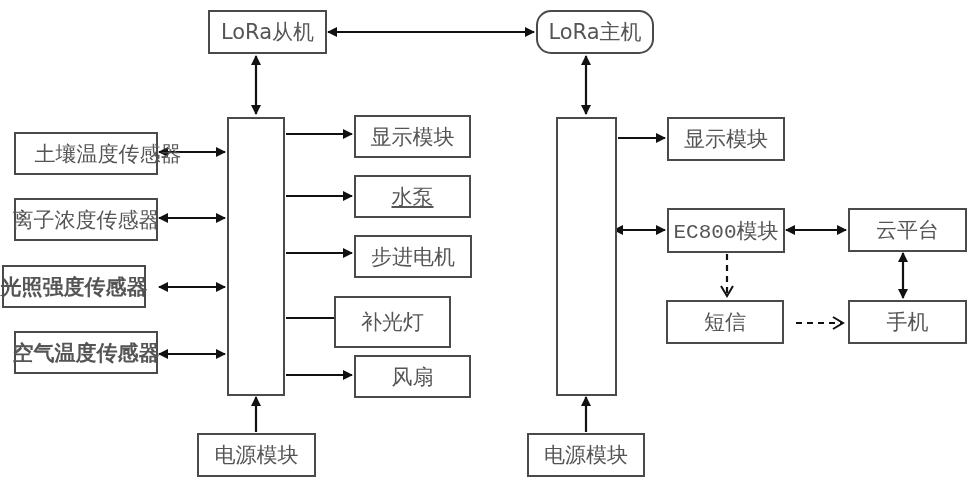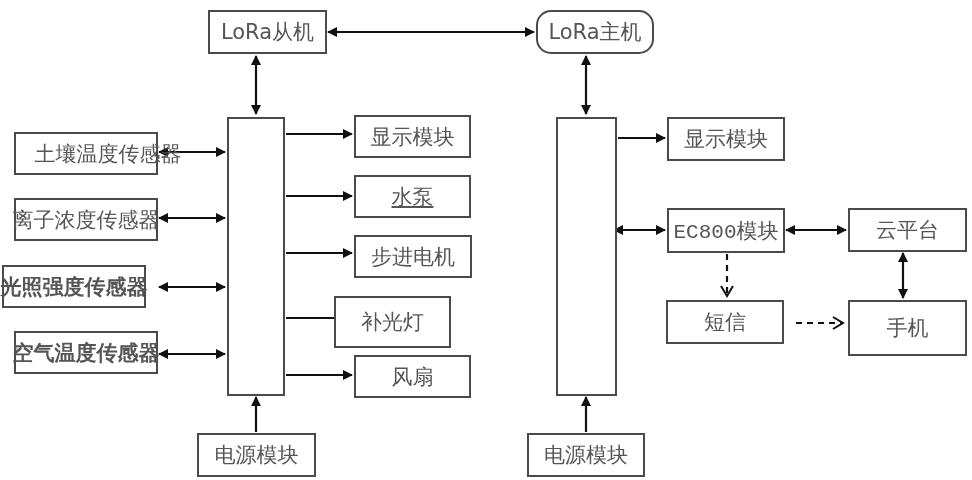--- a/index.html
+++ b/index.html
@@ -75,15 +75,15 @@
 
 <div class="box" style="left:197px;top:433px;width:119px;height:44px;">电源模块</div>
 
 <div class="box" style="left:536px;top:10px;width:118px;height:44px;border-radius:15px;">LoRa主机</div>
 <div class="ctrl" style="left:556px;top:117px;width:61px;height:279px;"></div>
 
 <div class="box" style="left:667px;top:117px;width:118px;height:44px;">显示模块</div>
 <div class="box" style="left:667px;top:208px;width:118px;height:45px;font-family:Liberation Mono, monospace;">EC800模块</div>
 <div class="box" style="left:848px;top:208px;width:119px;height:44px;">云平台</div>
 <div class="box" style="left:666px;top:300px;width:118px;height:44px;">短信</div>
-<div class="box" style="left:848px;top:300px;width:119px;height:56px;">手机</div>
+<div class="box" style="left:848px;top:300px;width:119px;height:44px;">手机</div>
 
 <div class="box" style="left:527px;top:433px;width:118px;height:44px;">电源模块</div>
 
 </body></html>

